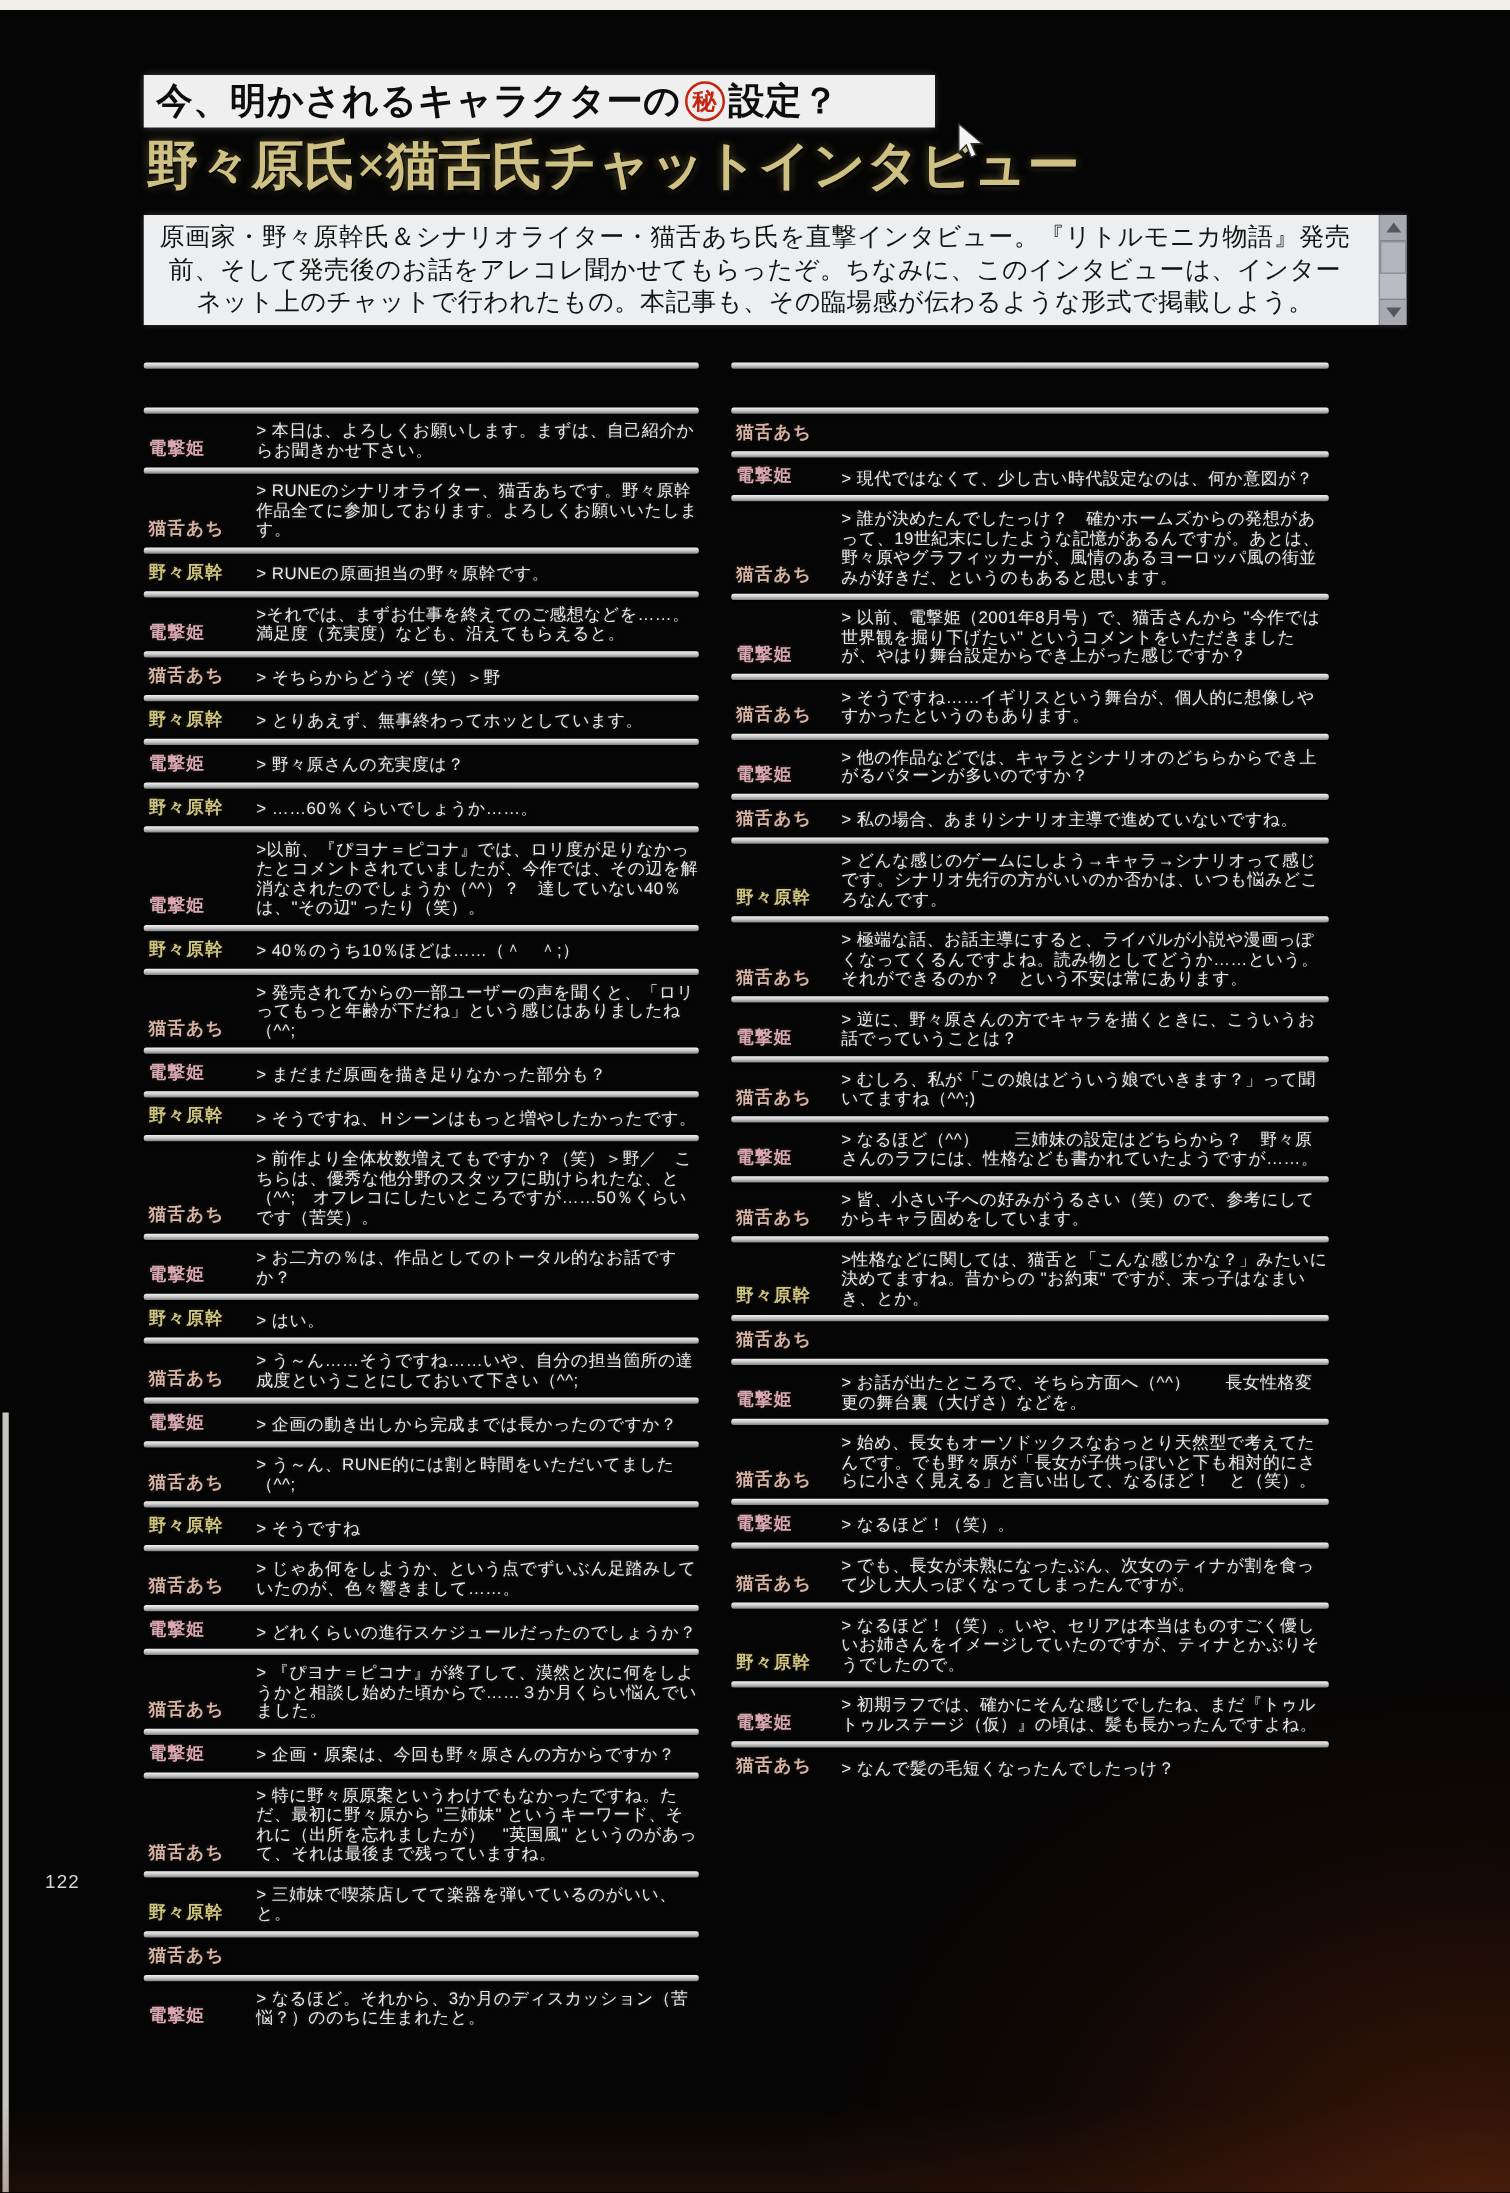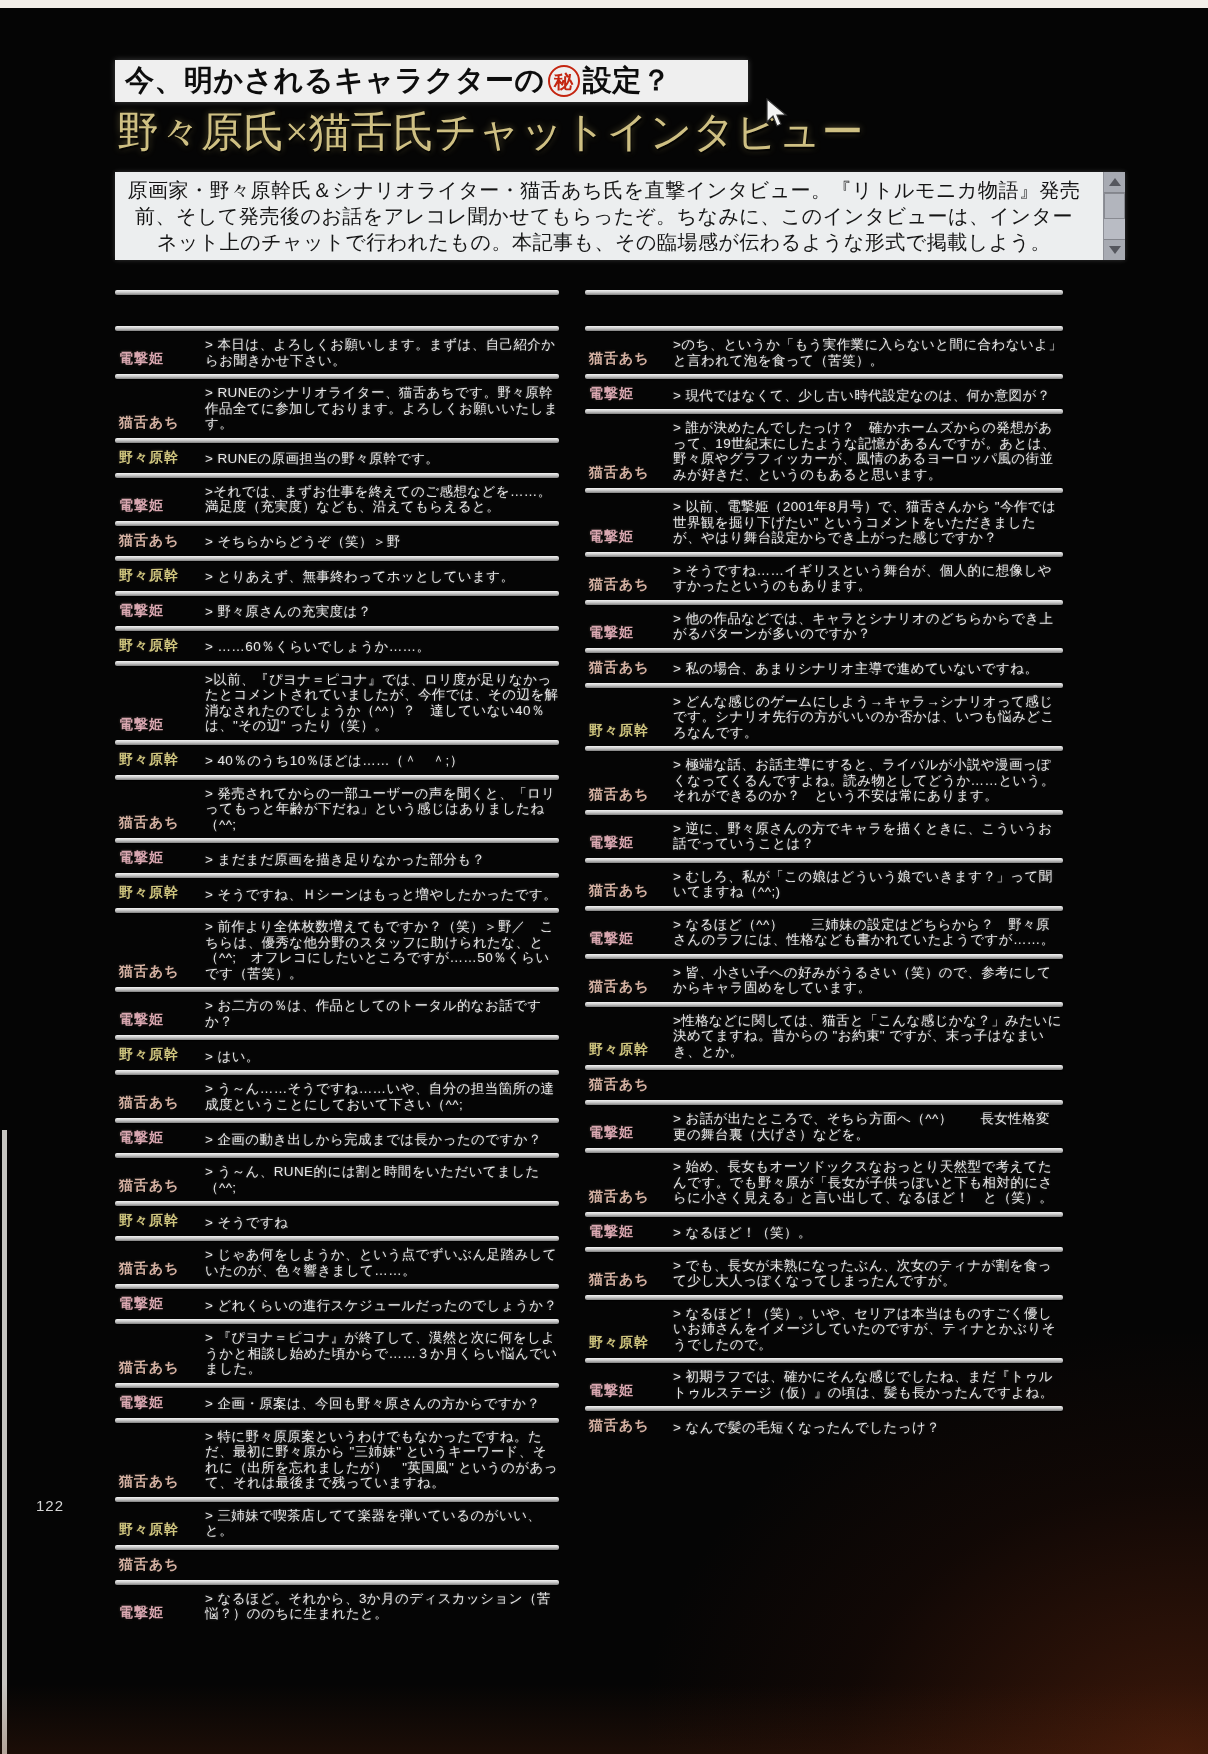--- a/index.html
+++ b/index.html
@@ -13,21 +13,21 @@
   .glow-bottom{position:absolute;left:0;bottom:0;width:1208px;height:70px;
            background:linear-gradient(to top, rgba(110,45,15,.22), transparent);}
 
   
   .topic-bar{position:absolute;left:115px;top:60px;width:633px;height:42px;background:#efefef;
              box-shadow:0 0 6px rgba(255,255,255,.25);display:flex;padding:0 10px;box-sizing:border-box;}
   .topic-text{font-size:29px;font-weight:bold;color:#0d0d0d;letter-spacing:.5px;white-space:nowrap;display:flex;align-items:center;gap:2px;}
   .maru-hi{display:inline-flex;align-items:center;justify-content:center;width:28px;height:28px;
            border:2.5px solid #c42510;border-radius:50%;color:#c42510;font-size:19px;font-weight:bold;line-height:1;margin:0 1px;}
   .main-title{position:absolute;left:117px;top:104px;width:700px;font-family:"Liberation Serif","DejaVu Serif",serif;
-              font-weight:normal;font-size:42px;color:#cfc083;letter-spacing:0px;white-space:nowrap;
+              font-weight:bold;font-size:42px;color:#cfc083;letter-spacing:0px;white-space:nowrap;
               text-shadow:1px 2px 2px #000, 0 0 7px rgba(205,185,110,.45);text-align:center;}
   .intro-box{position:absolute;left:115px;top:172px;width:1010px;height:88px;background:#eceeef;
              box-shadow:0 0 5px rgba(255,255,255,.2);text-align:center;}
   .intro-text{position:absolute;left:10px;top:5px;width:958px;font-size:20px;line-height:26px;color:#141414;letter-spacing:.5px;}
   .intro-scrollbar{position:absolute;right:0;top:0;width:21px;height:88px;background:#b9bcc4;border-left:1px solid #8e9097;}
   .sb-btn{position:absolute;left:0;width:21px;height:20px;background:#a7aab2;display:flex;align-items:center;justify-content:center;}
   .sb-up{top:0;border-bottom:1px solid #83858c;}
   .sb-down{bottom:0;border-top:1px solid #83858c;}
   .sb-tri{width:0;height:0;border-left:6px solid transparent;border-right:6px solid transparent;}
   .sb-tri-up{border-bottom:8px solid #55575e;}
@@ -233,21 +233,20 @@
         <div class="msg">&gt; なるほど。それから、3か月のディスカッション（苦悩？）ののちに生まれたと。</div>
       </div>
     </div>
 
   <div class="col col-right" id="col-right">
     <div class="divider"></div>
     <div class="lead-gap"></div>
   <div class="divider"></div>
       <div class="entry">
         <div class="spk" style="color: rgb(215, 179, 164);">猫舌あち</div>
-        <div class="msg">&gt;のち、というか「もう実作業に入らないと間に合わないよ」と言われて泡を食って（苦笑）。</div>
       </div>
       <div class="divider"></div>
       <div class="entry">
         <div class="spk" style="color: rgb(217, 167, 176);">電撃姫</div>
         <div class="msg">&gt; 現代ではなくて、少し古い時代設定なのは、何か意図が？</div>
       </div>
       <div class="divider"></div>
       <div class="entry">
         <div class="spk" style="color: rgb(215, 179, 164);">猫舌あち</div>
         <div class="msg">&gt; 誰が決めたんでしたっけ？　確かホームズからの発想があって、19世紀末にしたような記憶があるんですが。あとは、野々原やグラフィッカーが、風情のあるヨーロッパ風の街並みが好きだ、というのもあると思います。</div>

